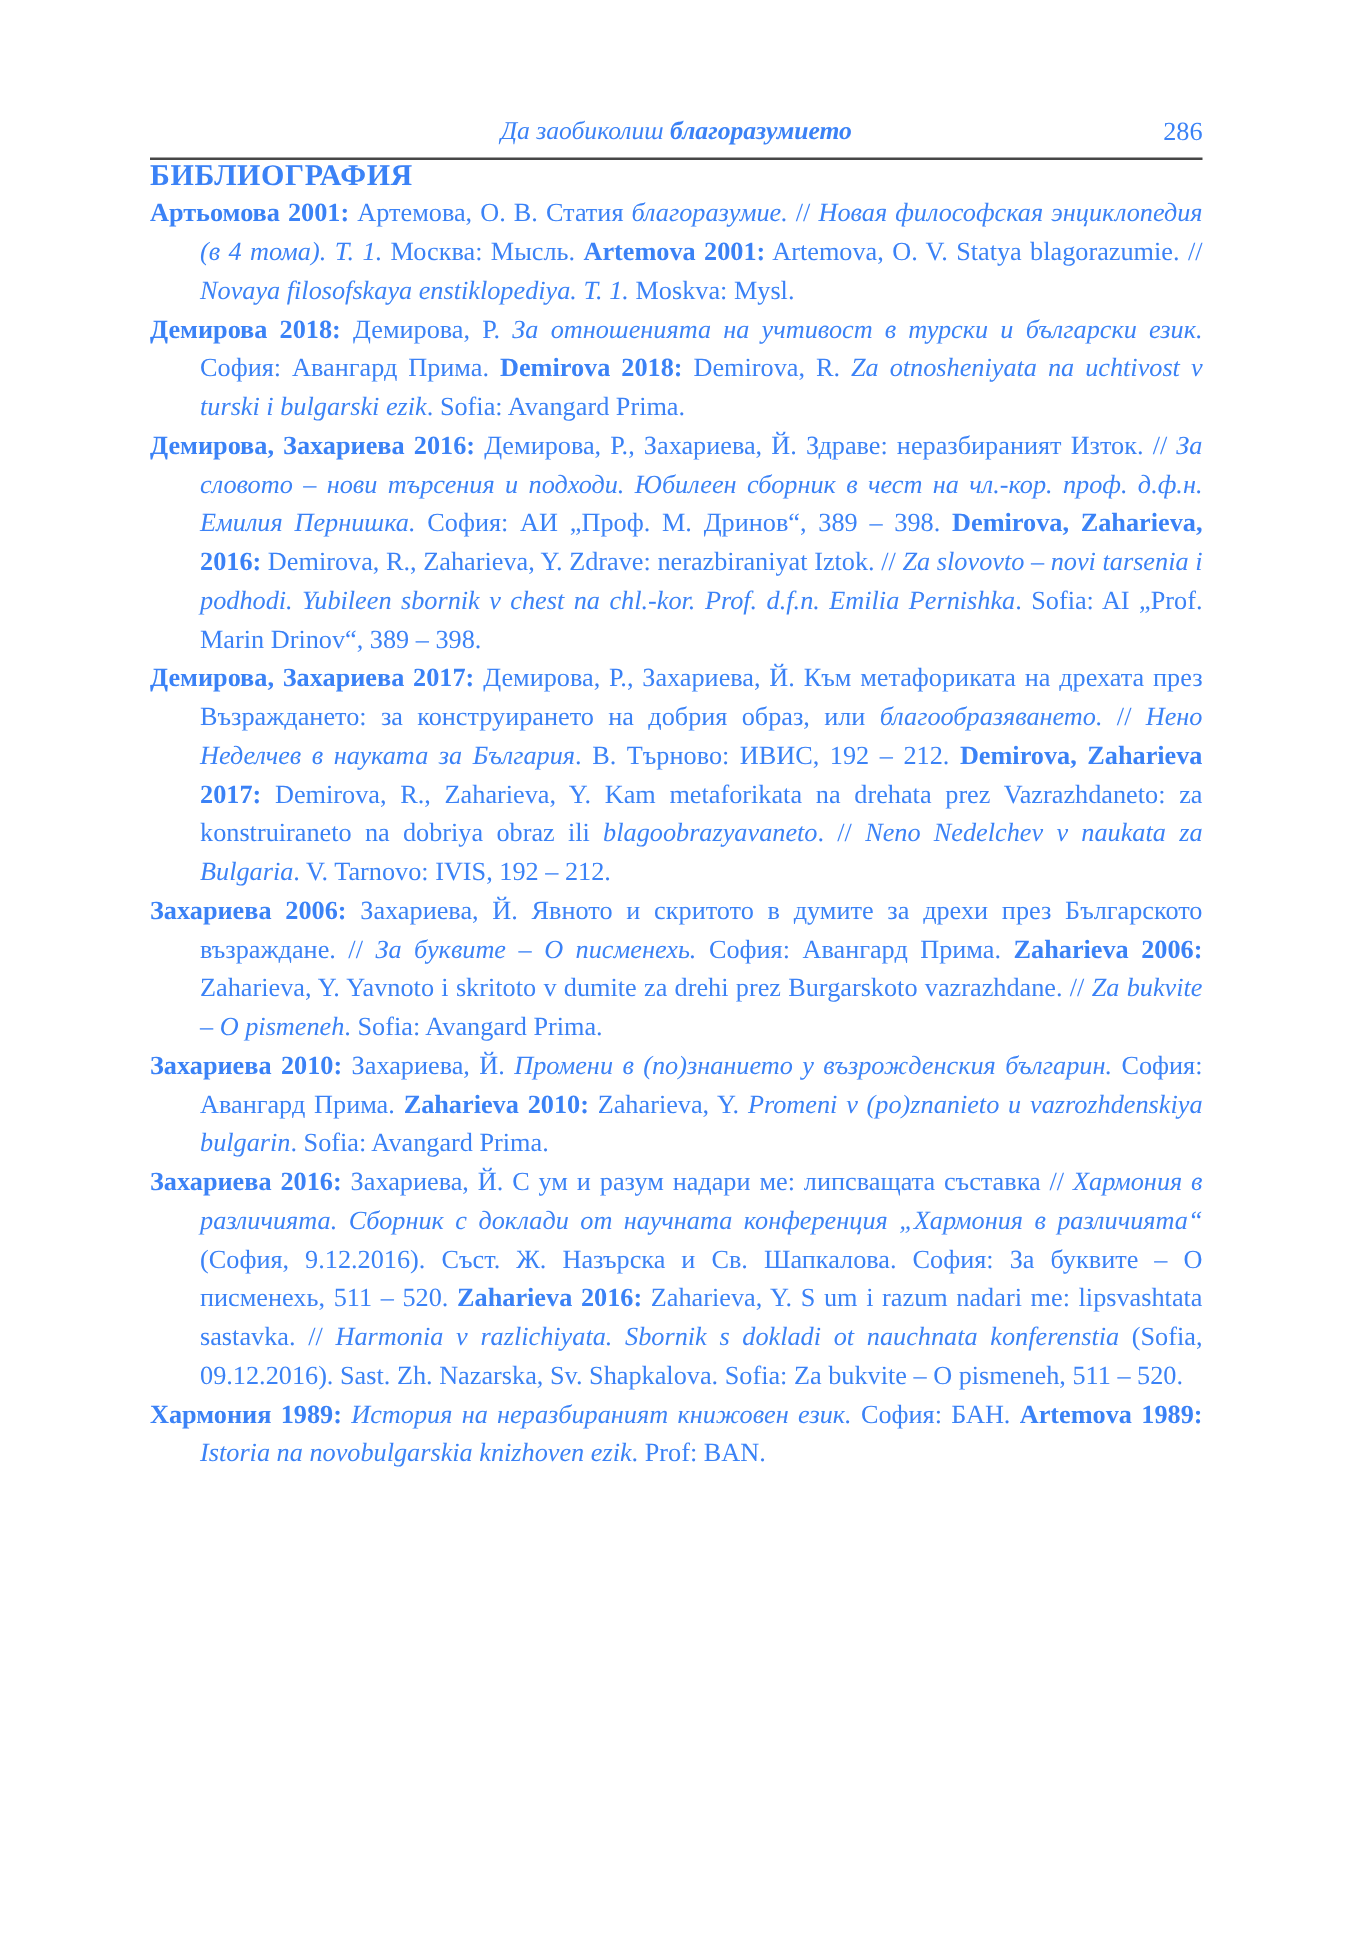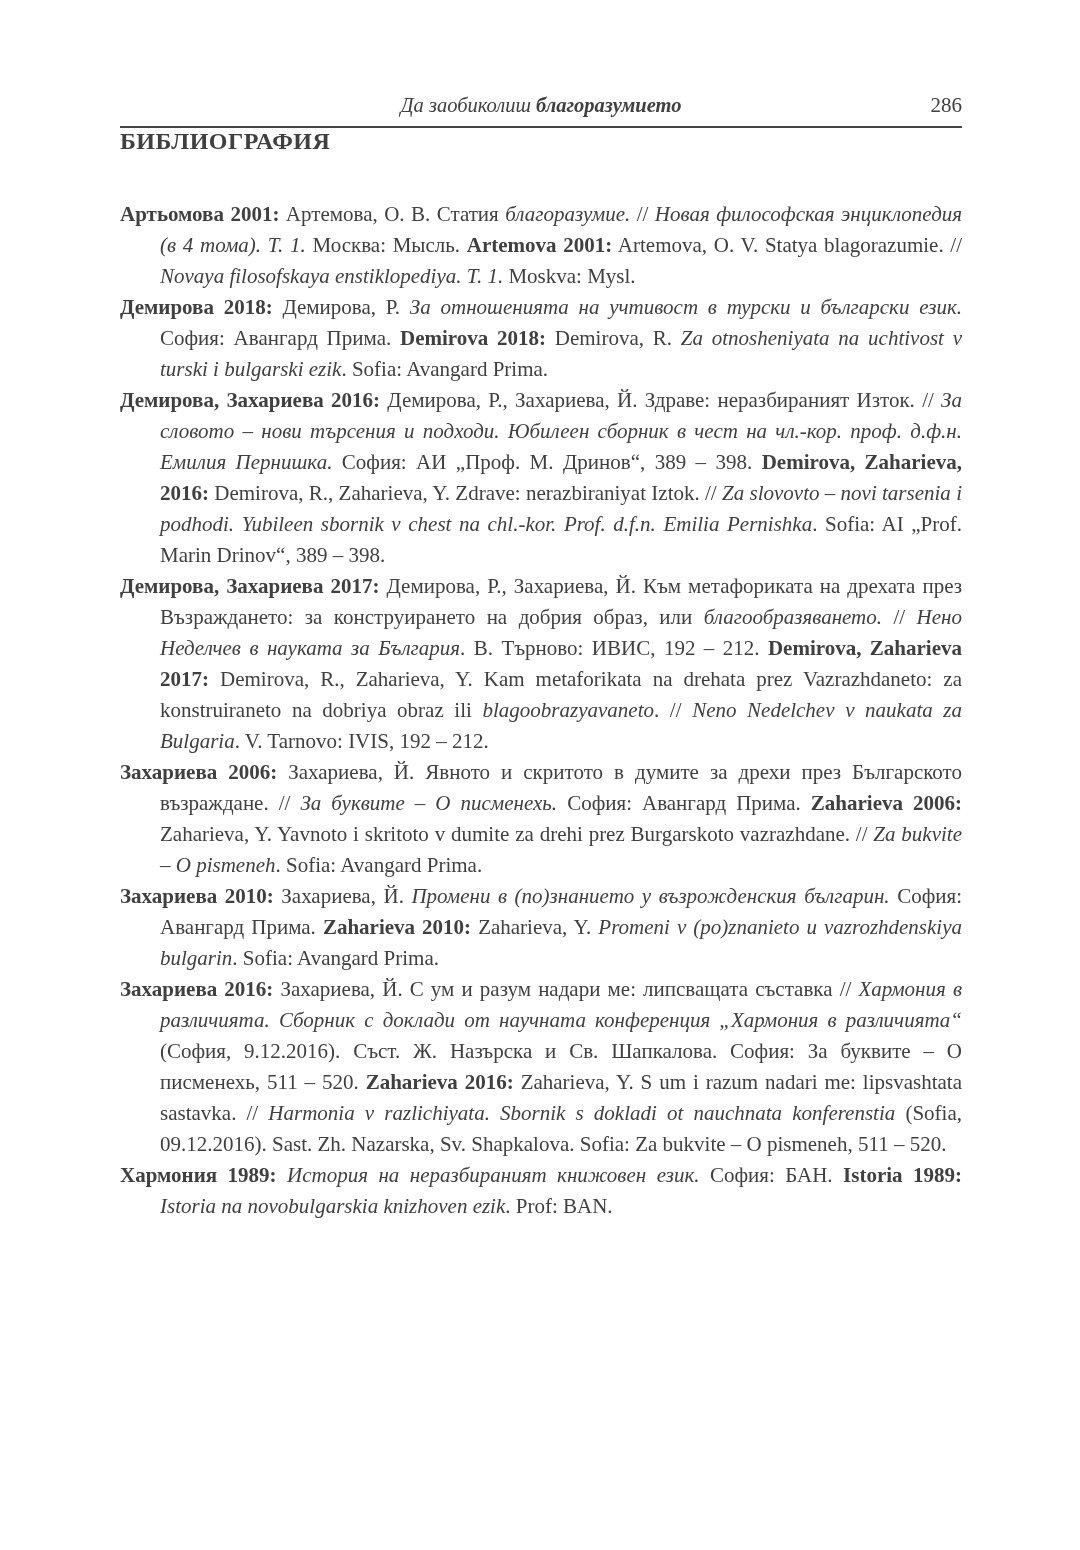--- a/index.html
+++ b/index.html
@@ -3,21 +3,21 @@
 <meta charset="utf-8">
 <style>
   * { margin: 0; padding: 0; box-sizing: border-box; }
   html, body { background: #e8e8e8; }
   .page {
     position: relative;
     width: 1080px;
     height: 1550px;
     margin: 0 auto;
     background: #ffffff;
-    color: #404040;
+    color: #3b82f6;
     font-family: "Liberation Serif", "DejaVu Serif", serif;
   }
   .content {
     position: absolute;
     left: 120px;
     right: 118px;
     top: 0;
   }
   .running-head {
     position: relative;
@@ -43,21 +43,20 @@
     height: 0;
     border-top: 2.5px solid #464646;
   }
   .section-title {
     text-align: left;
     font-size: 24px;
     font-weight: bold;
     letter-spacing: 0.5px;
   }
   .bibliography {
-    margin-top: 44px;
   }
   .entry {
     font-size: 21px;
     line-height: 31px;
     text-align: justify;
     padding-left: 40px;
     text-indent: -40px;
   }
   .seg-b  { font-weight: bold; }
   .seg-i  { font-style: italic; }
@@ -81,17 +80,17 @@
     <h1 class="section-title">БИБЛИОГРАФИЯ</h1>
 
     <div class="bibliography">
         <p class="entry"><span class="seg-b">Артьомова 2001:</span><span class="seg-r"> Артемова, О. В. Статия </span><span class="seg-i">благоразумие.</span><span class="seg-r"> // </span><span class="seg-i">Новая философская энциклопедия (в 4 тома). Т. 1.</span><span class="seg-r"> Москва: Мысль. </span><span class="seg-b">Artemova 2001:</span><span class="seg-r"> Artemova, O. V. Statya blagorazumie. // </span><span class="seg-i">Novaya filosofskaya enstiklopediya. T. 1.</span><span class="seg-r"> Moskva: Mysl.</span></p>
         <p class="entry"><span class="seg-b">Демирова 2018:</span><span class="seg-r"> Демирова, Р. </span><span class="seg-i">За отношенията на учтивост в турски и български език.</span><span class="seg-r"> София: Авангард Прима. </span><span class="seg-b">Demirova 2018:</span><span class="seg-r"> Demirova, R. </span><span class="seg-i">Za otnosheniyata na uchtivost v turski i bulgarski ezik</span><span class="seg-r">. Sofia: Avangard Prima.</span></p>
         <p class="entry"><span class="seg-b">Демирова, Захариева 2016:</span><span class="seg-r"> Демирова, Р., Захариева, Й. Здраве: неразбираният Изток. // </span><span class="seg-i">За словото – нови търсения и подходи. Юбилеен сборник в чест на чл.-кор. проф. д.ф.н. Емилия Пернишка.</span><span class="seg-r"> София: АИ „Проф. М. Дринов“, 389 – 398. </span><span class="seg-b">Demirova, Zaharieva, 2016:</span><span class="seg-r"> Demirova, R., Zaharieva, Y. Zdrave: nerazbiraniyat Iztok. // </span><span class="seg-i">Za slovovto – novi tarsenia i podhodi. Yubileen sbornik v chest na chl.-kor. Prof. d.f.n. Emilia Pernishka</span><span class="seg-r">. Sofia: AI „Prof. Marin Drinov“, 389 – 398.</span></p>
         <p class="entry"><span class="seg-b">Демирова, Захариева 2017:</span><span class="seg-r"> Демирова, Р., Захариева, Й. Към метафориката на дрехата през Възраждането: за конструирането на добрия образ, или </span><span class="seg-i">благообразяването.</span><span class="seg-r"> // </span><span class="seg-i">Нено Неделчев в науката за България</span><span class="seg-r">. В. Търново: ИВИС, 192 – 212. </span><span class="seg-b">Demirova, Zaharieva 2017:</span><span class="seg-r"> Demirova, R., Zaharieva, Y. Kam metaforikata na drehata prez Vazrazhdaneto: za konstruiraneto na dobriya obraz ili </span><span class="seg-i">blagoobrazyavaneto</span><span class="seg-r">. // </span><span class="seg-i">Neno Nedelchev v naukata za Bulgaria</span><span class="seg-r">. V. Tarnovo: IVIS, 192 – 212.</span></p>
         <p class="entry"><span class="seg-b">Захариева 2006:</span><span class="seg-r"> Захариева, Й. Явното и скритото в думите за дрехи през Българското възраждане. // </span><span class="seg-i">За буквите – О писменехь.</span><span class="seg-r"> София: Авангард Прима. </span><span class="seg-b">Zaharieva 2006:</span><span class="seg-r"> Zaharieva, Y. Yavnoto i skritoto v dumite za drehi prez Burgarskoto vazrazhdane. // </span><span class="seg-i">Za bukvite – O pismeneh</span><span class="seg-r">. Sofia: Avangard Prima.</span></p>
         <p class="entry"><span class="seg-b">Захариева 2010:</span><span class="seg-r"> Захариева, Й. </span><span class="seg-i">Промени в (по)знанието у възрожденския българин.</span><span class="seg-r"> София: Авангард Прима. </span><span class="seg-b">Zaharieva 2010:</span><span class="seg-r"> Zaharieva, Y. </span><span class="seg-i">Promeni v (po)znanieto u vazrozhdenskiya bulgarin</span><span class="seg-r">. Sofia: Avangard Prima.</span></p>
         <p class="entry"><span class="seg-b">Захариева 2016:</span><span class="seg-r"> Захариева, Й. С ум и разум надари ме: липсващата съставка // </span><span class="seg-i">Хармония в различията. Сборник с доклади от научната конференция „Хармония в различията“</span><span class="seg-r"> (София, 9.12.2016). Съст. Ж. Назърска и Св. Шапкалова. София: За буквите – О писменехь, 511 – 520. </span><span class="seg-b">Zaharieva 2016:</span><span class="seg-r"> Zaharieva, Y. S um i razum nadari me: lipsvashtata sastavka. // </span><span class="seg-i">Harmonia v razlichiyata. Sbornik s dokladi ot nauchnata konferenstia</span><span class="seg-r"> (Sofia, 09.12.2016). Sast. Zh. Nazarska, Sv. Shapkalova. Sofia: Za bukvite – O pismeneh, 511 – 520.</span></p>
-        <p class="entry"><span class="seg-b">Хармония 1989:</span><span class="seg-i"> История на неразбираният книжовен език.</span><span class="seg-r"> София: БАН. </span><span class="seg-b">Istoria 1989:</span><span class="seg-i"> Istoria na novobulgarskia knizhoven ezik</span><span class="seg-r">. Prof: BAN.</span></p>
+        <p class="entry"><span class="seg-b">Хармония 1989:</span><span class="seg-i"> История на неразбираният книжовен език.</span><span class="seg-r"> София: БАН. </span><span class="seg-b">Artemova 1989:</span><span class="seg-i"> Istoria na novobulgarskia knizhoven ezik</span><span class="seg-r">. Prof: BAN.</span></p>
       </div>
 
   </div>
 </div>
 
 </body></html>

